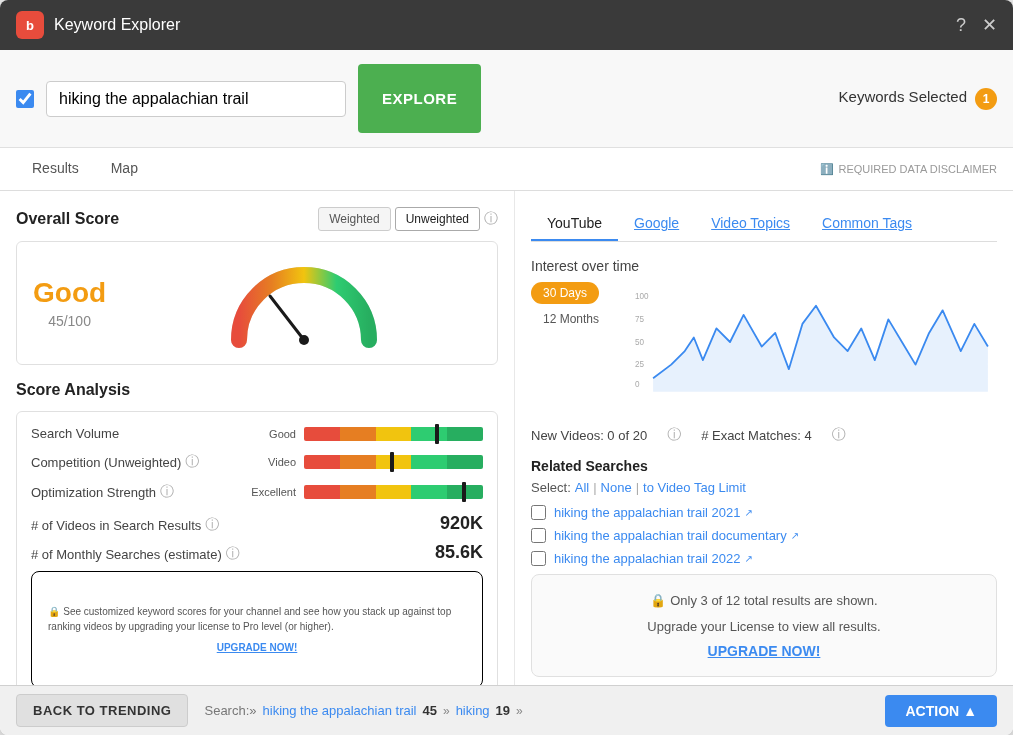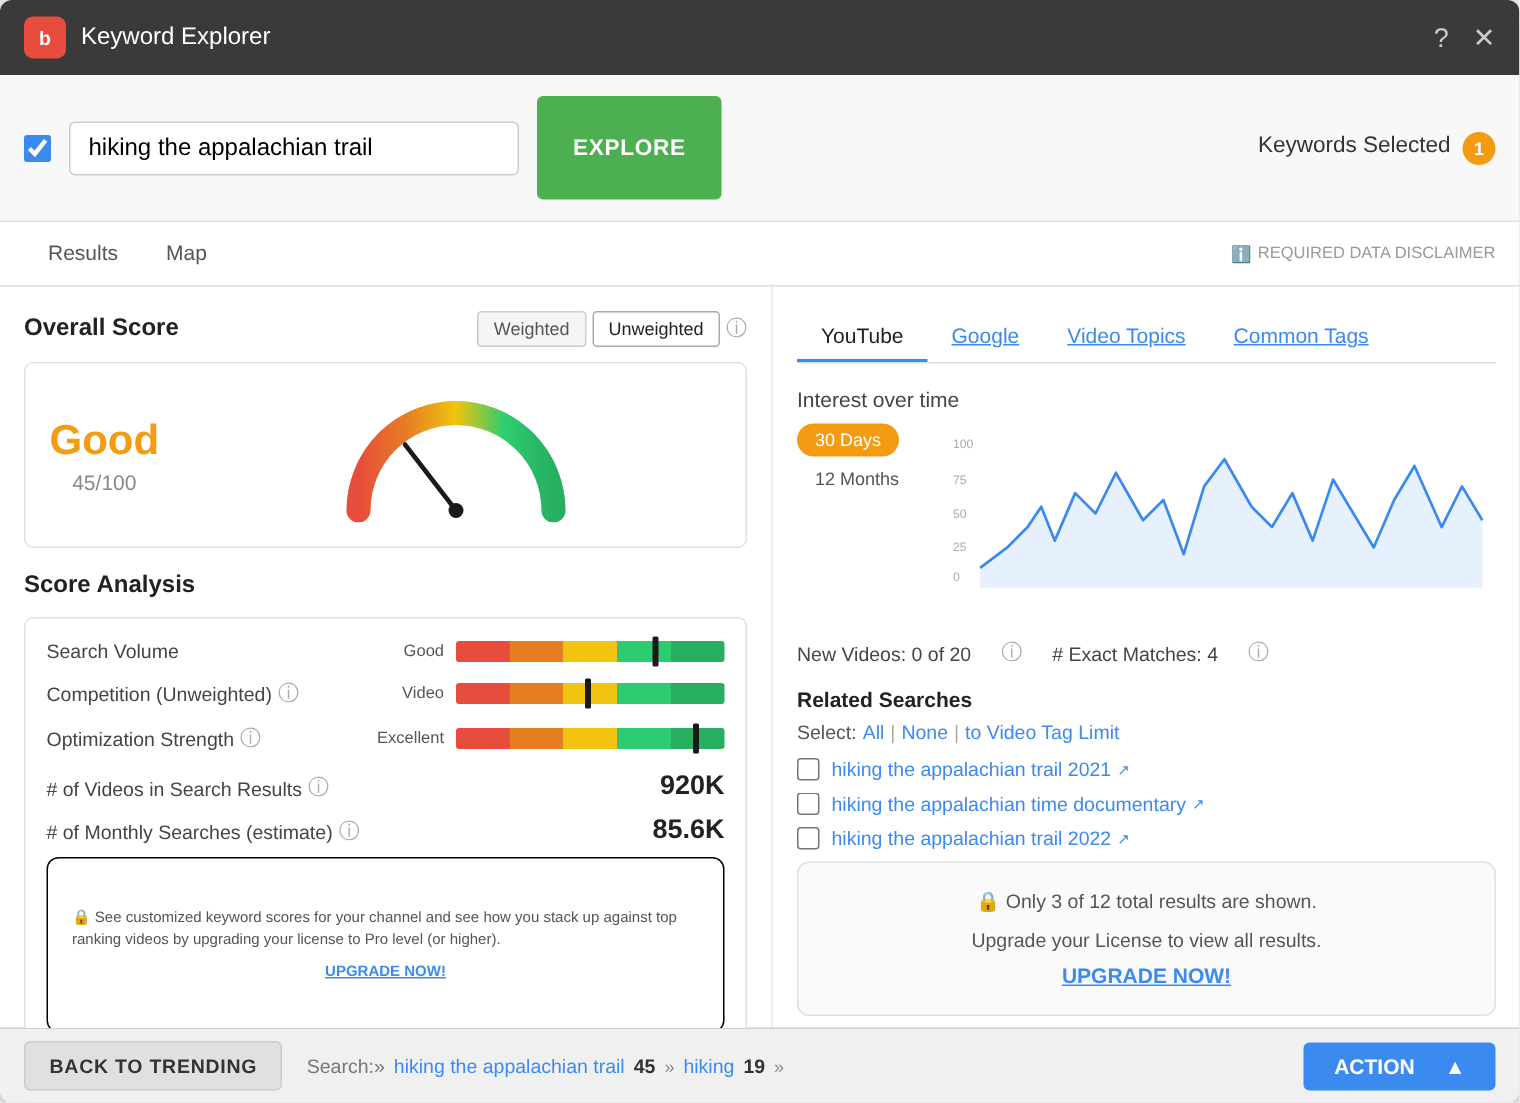--- a/index.html
+++ b/index.html
@@ -103,21 +103,21 @@
     .upgrade-box-link { color: #3b8af0; font-weight: bold; text-decoration: underline; cursor: pointer; font-size: 14px; }
 
     
     .bottom-bar { background: #f0f0f0; border-top: 1px solid #d0d0d0; padding: 12px 16px; display: flex; align-items: center; gap: 16px; flex-shrink: 0; height: 50px; }
     .back-btn { padding: 8px 16px; background: #e0e0e0; border: 1px solid #ccc; border-radius: 4px; font-size: 13px; font-weight: bold; color: #333; cursor: pointer; letter-spacing: 0.5px; text-transform: uppercase; }
     .recent-section { display: flex; align-items: center; gap: 6px; font-size: 13px; color: #777; }
     .recent-label { color: #777; }
     .recent-link { color: #3b8af0; text-decoration: none; cursor: pointer; }
     .recent-num { color: #333; font-weight: bold; }
     .chevron { color: #888; font-size: 12px; }
-    .action-btn { margin-left: auto; padding: 8px 20px; background: #3b8af0; color: #fff; border: none; border-radius: 4px; font-size: 14px; font-weight: bold; cursor: pointer; display: flex; align-items: flex-end; gap: 20px; }
+    .action-btn { margin-left: auto; padding: 8px 20px; background: #3b8af0; color: #fff; border: none; border-radius: 4px; font-size: 14px; font-weight: bold; cursor: pointer; display: flex; align-items: flex-end; gap: 4px; }
   </style>
 </head>
 <body>
 
 <div class="window">
 
   <div class="titlebar">
     <div class="titlebar-left">
       <div class="titlebar-logo">b</div>
       <span class="titlebar-title">Keyword Explorer</span>
@@ -310,21 +310,21 @@
         <div class="related-item">
           <input type="checkbox" style="">
           <a class="related-link">
             <span>hiking the appalachian trail 2021</span>
             <span class="ext-icon">↗</span>
           </a>
         </div>
         <div class="related-item">
           <input type="checkbox" style="">
           <a class="related-link">
-            <span>hiking the appalachian time documentary</span>
+            <span>hiking the appalachian trail documentary</span>
             <span class="ext-icon">↗</span>
           </a>
         </div>
         <div class="related-item">
           <input type="checkbox" style="">
           <a class="related-link">
             <span>hiking the appalachian trail 2022</span>
             <span class="ext-icon">↗</span>
           </a>
         </div>

